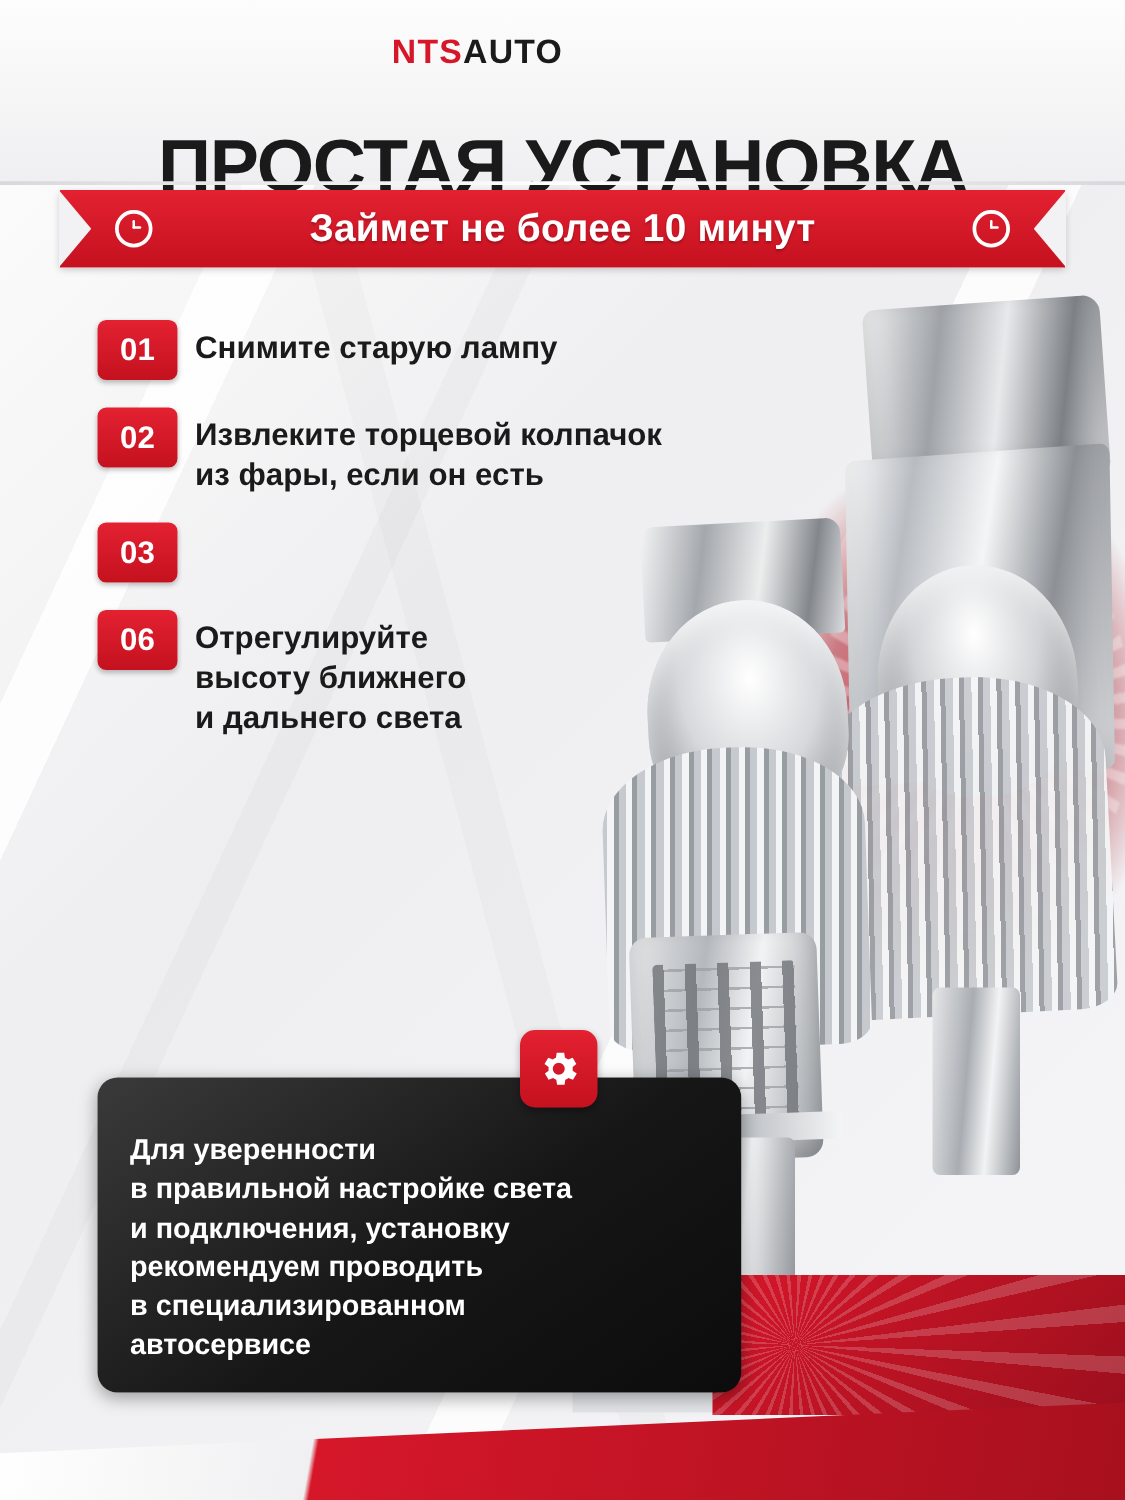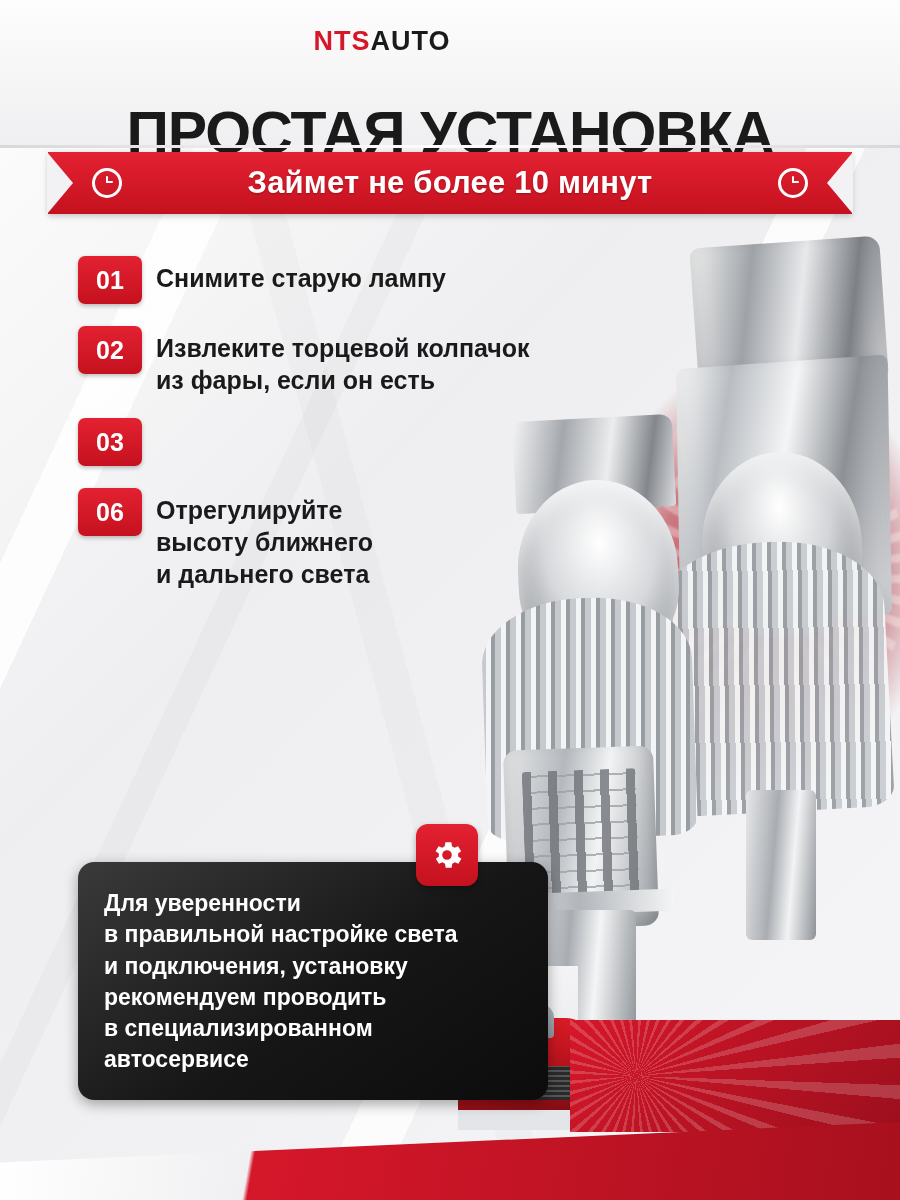--- a/index.html
+++ b/index.html
@@ -117,24 +117,24 @@
     position:absolute; top:-38px; left: 338px;
     width:62px; height:62px; border-radius:12px;
     background: linear-gradient(180deg,#e32131 0%, #c5111f 100%);
     box-shadow: 0 3px 6px rgba(0,0,0,0.3);
     display:flex; align-items:center; justify-content:center;
     z-index: 6;
   }
   .gear-badge svg { width: 36px; height: 36px; }
   .note {
     position: relative;
-    width: 470px; min-height: 238px;
+    width: 515px; min-height: 238px;
     background: linear-gradient(145deg,#3a3a3a 0%, #161616 55%, #0c0c0c 100%);
     border-radius: 16px;
-    padding: 26px 26px 22px 26px;
+    padding: 42px 26px 22px 26px;
     color: #ffffff;
     font-size: 23px; font-weight: bold; line-height: 1.36;
     box-shadow: 0 4px 14px rgba(0,0,0,0.35);
     z-index: 5;
     white-space: pre-line;
   }
 
   
   .product { position:absolute; right:0; top:230px; width:460px; height:940px; }
   .bulb { position:absolute; }

